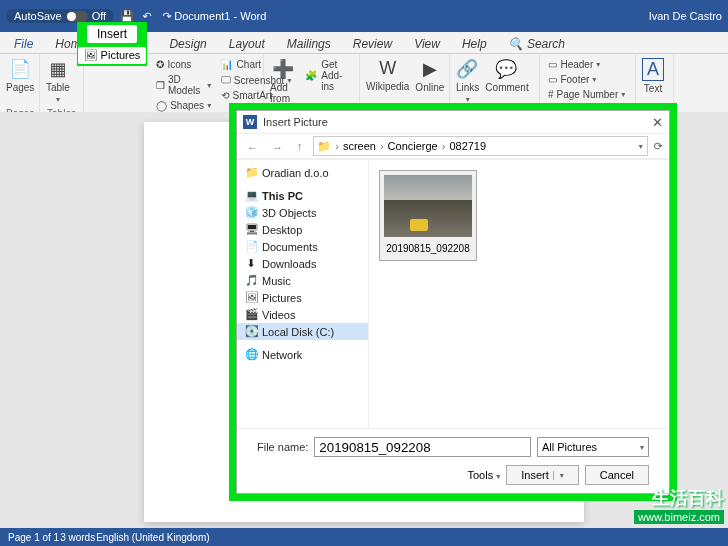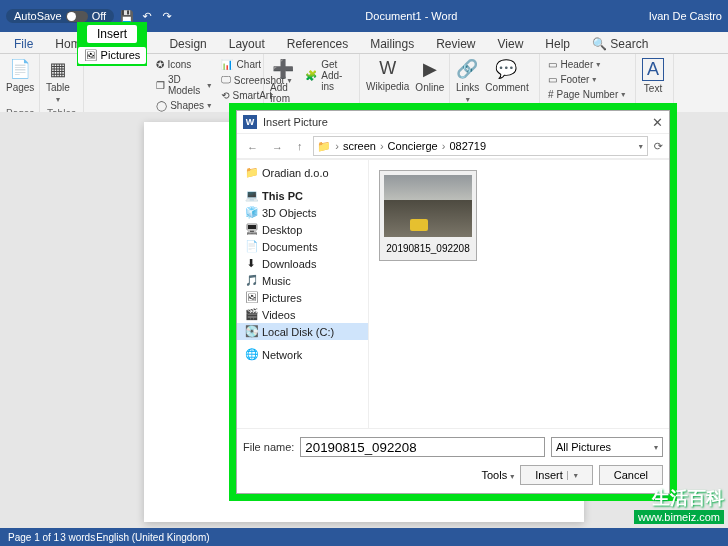--- a/index.html
+++ b/index.html
@@ -1,28 +1,28 @@
 <!DOCTYPE html>
 <html><head>
 <meta charset="utf-8">
 <style>
   * { box-sizing: border-box; font-family: "Segoe UI", Arial, sans-serif; }
   body { margin: 0; width: 728px; height: 546px; background: #fff; overflow: hidden; position: relative; font-size: 11px; }
 
   .titlebar { height: 32px; background: linear-gradient(#2b579a,#2b579a); color:#fff; display:flex; align-items:center; padding:16px 6px; font-size:11px; }
   .titlebar .left { display:flex; align-items:center; gap:6px; }
-  .titlebar .center { flex:1; text-align:center; font-size:11px; }
+  .titlebar .center { flex:1; font-size:11px; }
   .titlebar .right { font-size:11px; }
   .autosave-pill { background:#244a7d; border-radius:8px; padding:1px 8px; display:flex; align-items:center; gap:4px; }
   .toggle { width:22px; height:11px; background:#555; border-radius:6px; position:relative; }
   .toggle::after { content:""; position:absolute; left:1px; top:1px; width:9px; height:9px; background:#fff; border-radius:50%; }
   .qat-icon { width:14px; height:14px; display:inline-flex; align-items:center; justify-content:center; color:#fff; }
 
   .tabstrip { height:22px; background:#f3f3f3; border-bottom:1px solid #d0d0d0; display:flex; align-items:flex-end; padding-left:4px; gap:2px; }
-  .tab { padding:2px 10px; font-size:12px; color:#3b3b3b; cursor:pointer; }
+  .tab { padding:2px 10px; font-size:12px; color:#3b3b3b; cursor:pointer;font-style:italic; }
   .tab.file { color:#2b579a; font-weight:400; }
 
   .highlight-insert { position:absolute; left:77px; top:22px; width:70px; height:44px; background:#00e018; z-index:5; display:flex; flex-direction:column; align-items:center; justify-content:center; gap:4px; }
   .highlight-insert .hl-tab { background:#fff; padding:2px 10px; font-size:12px; border-radius:2px; }
   .highlight-insert .hl-btn { background:#fff; padding:2px 6px; font-size:11px; border-radius:2px; display:flex; align-items:center; gap:3px; }
 
   .ribbon { height:68px; background:#f3f3f3; border-bottom:1px solid #c6c6c6; display:flex; }
   .group { border-right:1px solid #e1e1e1; padding:4px 6px 2px 6px; display:flex; flex-direction:column; justify-content:space-between; }
   .group-label { text-align:center; font-size:10px; color:#666; }
   .group-body { display:flex; gap:6px; }
@@ -54,21 +54,21 @@
   .body-row { flex:1; display:flex; border-top:1px solid #eee; }
   .navpane { width:132px; border-right:1px solid #eee; overflow:hidden; padding:4px 0; }
   .nav-item { display:flex; align-items:center; gap:5px; padding:2px 8px; cursor:pointer; color:#222; }
   .nav-item.sel { background:#cfe4fb; }
   .nav-item .ni { width:12px; text-align:center; font-size:11px; }
   .content { flex:1; padding:10px; }
   .thumb { width:98px; border:1px solid #aaa; background:#f0f0f0; display:flex; flex-direction:column; cursor:pointer; }
   .thumb .img { height:62px; background:linear-gradient(180deg,#93989c 0%,#bcbeb9 40%,#4e4b41 41%,#7a7568 100%); position:relative; margin:4px; }
   .thumb .img::after { content:""; position:absolute; left:30%; bottom:10%; width:18px; height:12px; background:#e6c02f; border-radius:2px; }
   .thumb .cap { text-align:center; font-size:10px; padding:2px 2px 5px 2px; line-height:1.2; }
-  .bottom { border-top:1px solid #eee; padding:8px 6px; display:flex; flex-direction:column; gap:8px; }
+  .bottom { border-top:1px solid #eee; padding:8px 20px; display:flex; flex-direction:column; gap:8px; }
   .file-row { display:flex; align-items:center; gap:6px; }
   .file-row label { color:#333; }
   .fname-input { flex:1; border:1px solid #999; height:20px; padding:0 4px; }
   .filter-sel { width:112px; height:20px; border:1px solid #999; padding:0 4px; display:flex; align-items:center; justify-content:space-between; }
   .btn-row { display:flex; justify-content:flex-end; gap:6px; align-items:center; }
   .winbtn { border:1px solid #aaa; background:#f4f4f4; padding:3px 14px; cursor:pointer; display:flex; align-items:center; gap:4px; }
   .split { border-left:1px solid #aaa; padding-left:6px; }
 
   .watermark { position:absolute; right:4px; bottom:22px; z-index:30; color:#fff; font-family:Arial; text-align:right; }
   .watermark .cn { font-size:18px; font-weight:bold; text-shadow:1px 1px 2px #0a4; }
@@ -93,21 +93,20 @@
   <div class="center">Document1 - Word</div>
   <div class="right">Ivan De Castro</div>
 </div>
 
 <div class="tabstrip">
   <div class="tab file">File</div>
   <div class="tab">Home</div>
   <div class="tab" style="opacity:0">Insert</div>
   <div class="tab" style="margin-left:8px">Design</div>
   <div class="tab">Layout</div>
-  <div class="tab">References</div>
   <div class="tab">Mailings</div>
   <div class="tab">Review</div>
   <div class="tab">View</div>
   <div class="tab">Help</div>
   <div class="tab">🔍 <span>Search</span></div>
 </div>
 
 <div class="highlight-insert">
   <div class="hl-tab">Insert</div>
   <div class="hl-btn">

